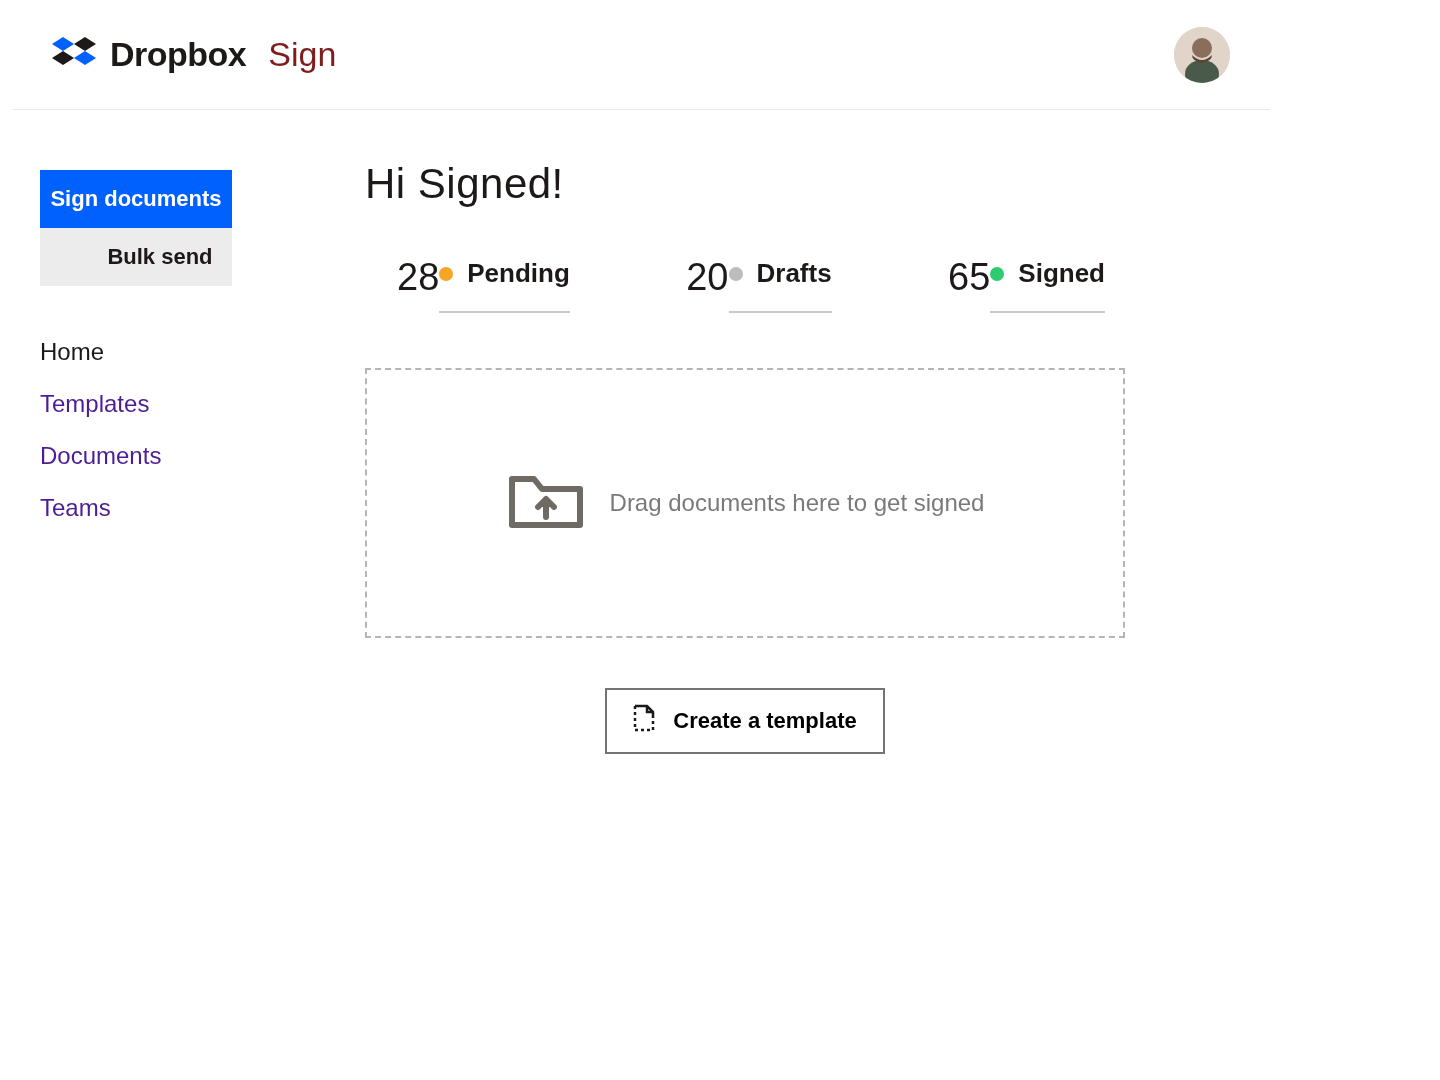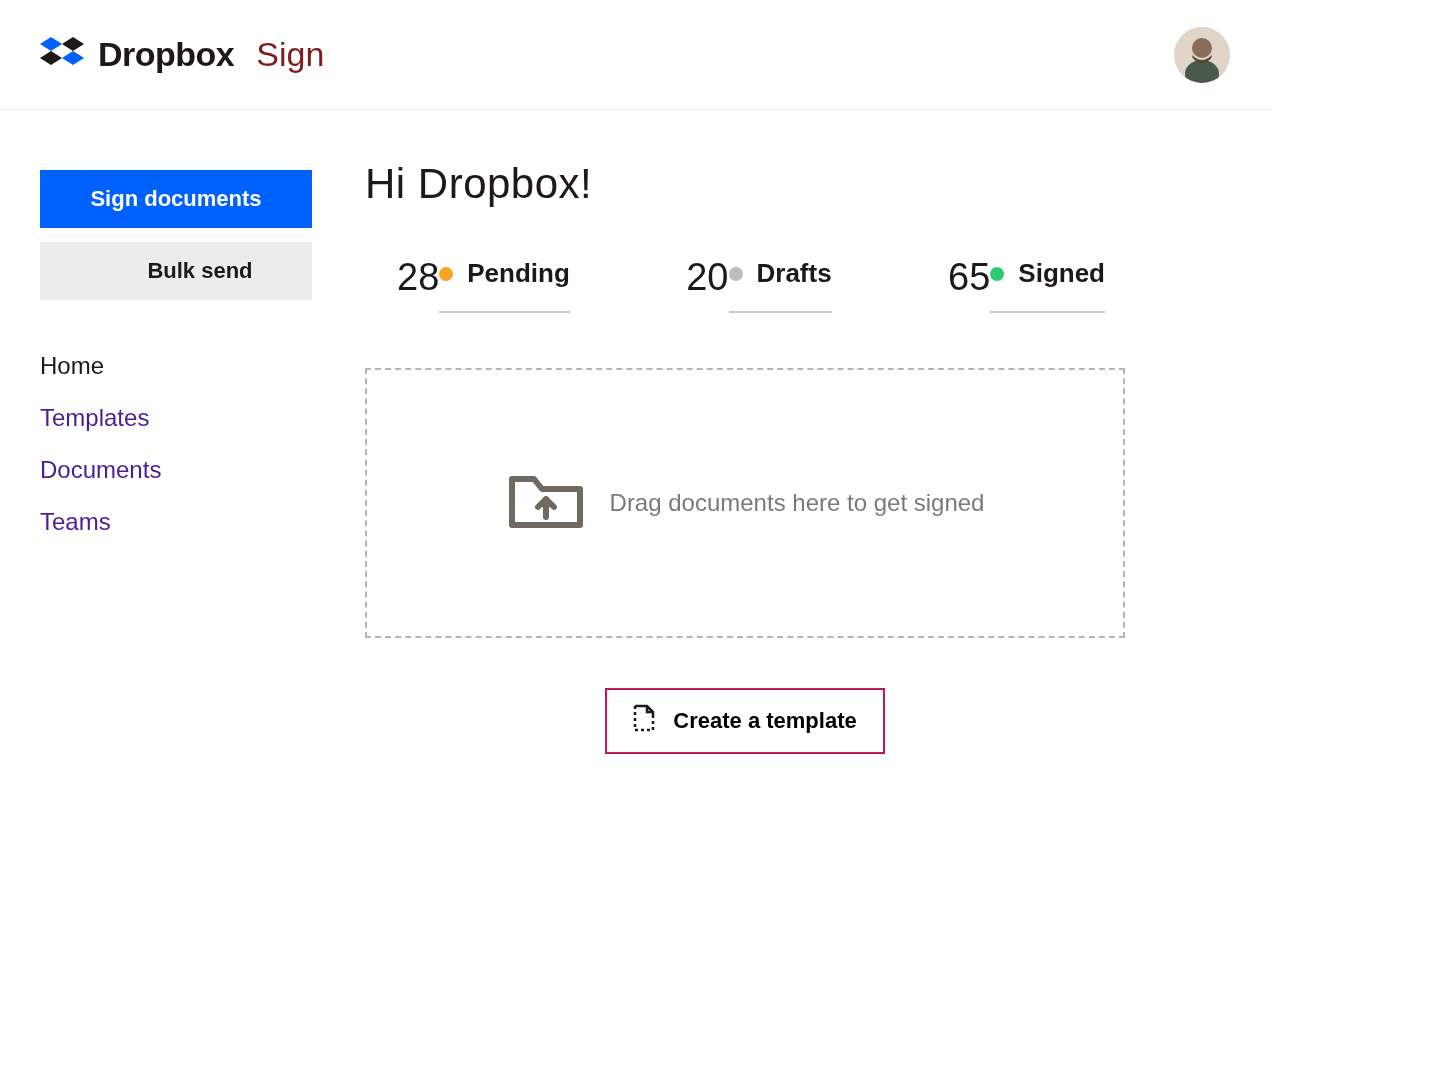--- a/index.html
+++ b/index.html
@@ -10,20 +10,21 @@
     width: 1270px;
     height: 960px;
   }
   .header {
     display: flex;
     align-items: center;
     justify-content: space-between;
     padding: 20px 40px 20px 40px;
     border-bottom: 1px solid #eaeaea;
     height: 110px;
+    margin-left: 12px;
   }
   .logo-wrap {
     display: flex;
     align-items: center;
     gap: 14px;
   }
   .logo-mark {
     width: 44px;
     height: 36px;
     display: flex;
@@ -53,28 +54,27 @@
   }
   .layout {
     display: flex;
   }
   .sidebar {
     width: 325px;
     padding: 60px 40px 0 40px;
   }
   .btn {
     display: block;
-    width: 272px;
+    width: 192px;
     text-align: center;
     padding: 16px 0;
     font-size: 22px;
     font-weight: 600;
     border: none;
     cursor: pointer;
-    margin-bottom: 14px;
   }
   .btn-primary {
     background: #0061fe;
     color: #fff;
   }
   .btn-secondary {
     background: #ececec;
     color: #1e1919;
     padding-left: 48px;
   }
@@ -154,21 +154,21 @@
   .template-btn-wrap {
     width: 760px;
     display: flex;
     justify-content: center;
     margin-top: 50px;
   }
   .template-btn {
     display: flex;
     align-items: center;
     gap: 18px;
-    border: 2px solid #be185d;
+    border: 2px solid #737373;
     background: #fff;
     padding: 14px 26px;
     font-size: 22px;
     font-weight: 700;
     cursor: pointer;
   }
 </style>
 </head>
 <body>
 
@@ -201,21 +201,21 @@
     <button class="btn btn-secondary">Bulk send</button>
     <div class="nav">
       <div class="nav-item active">Home</div>
       <div class="nav-item inactive">Templates</div>
       <div class="nav-item inactive">Documents</div>
       <div class="nav-item inactive">Teams</div>
     </div>
   </div>
 
   <div class="main">
-    <h1 class="greeting">Hi Dropbox!</h1>
+    <h1 class="greeting">Hi Signed!</h1>
 
     <div class="stats">
       <div class="stat">
         <div class="stat-num">28</div>
         <div class="stat-label-row">
           <span class="dot" style="background:#f5a623"></span>
           <span class="stat-label">Pending</span>
         </div>
       </div>
       <div class="stat">

